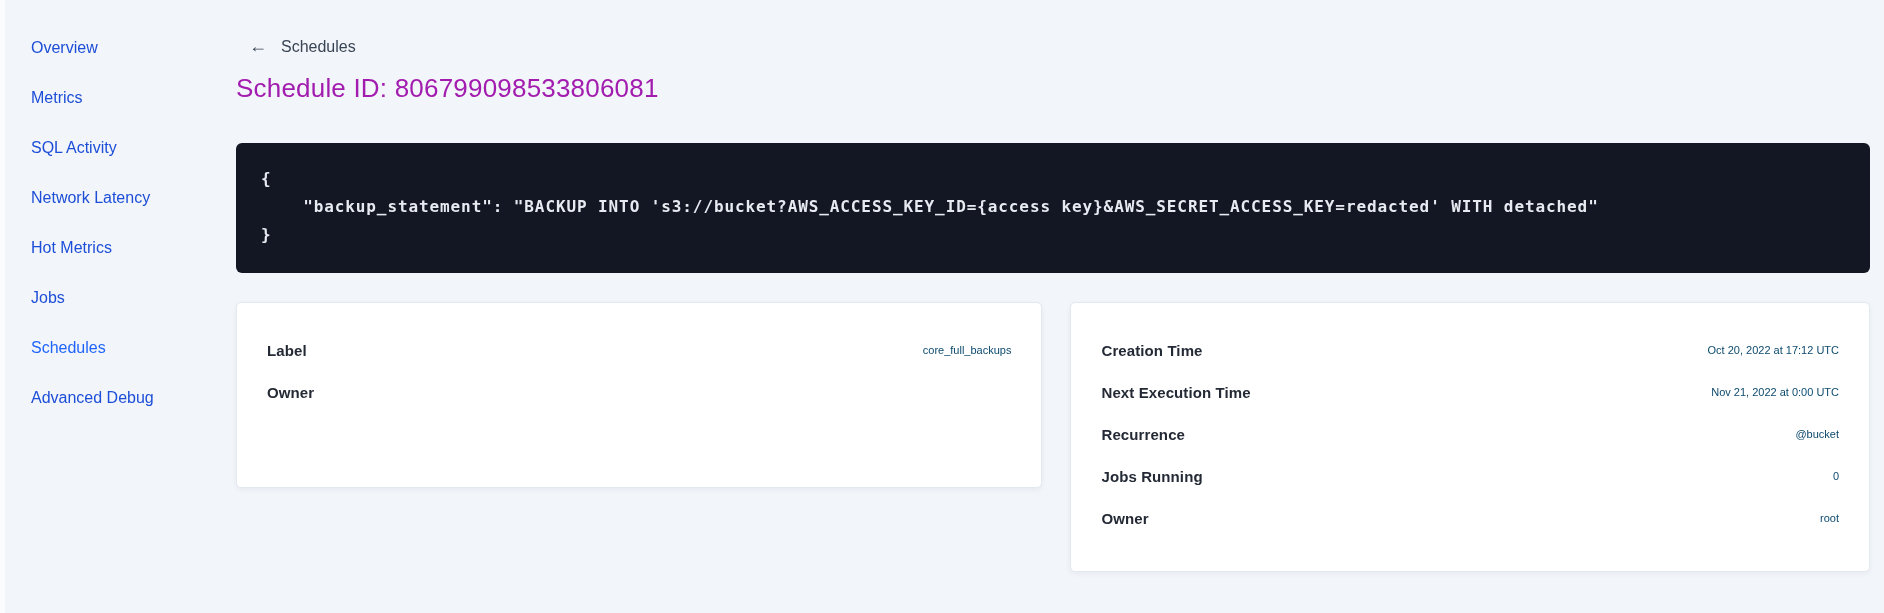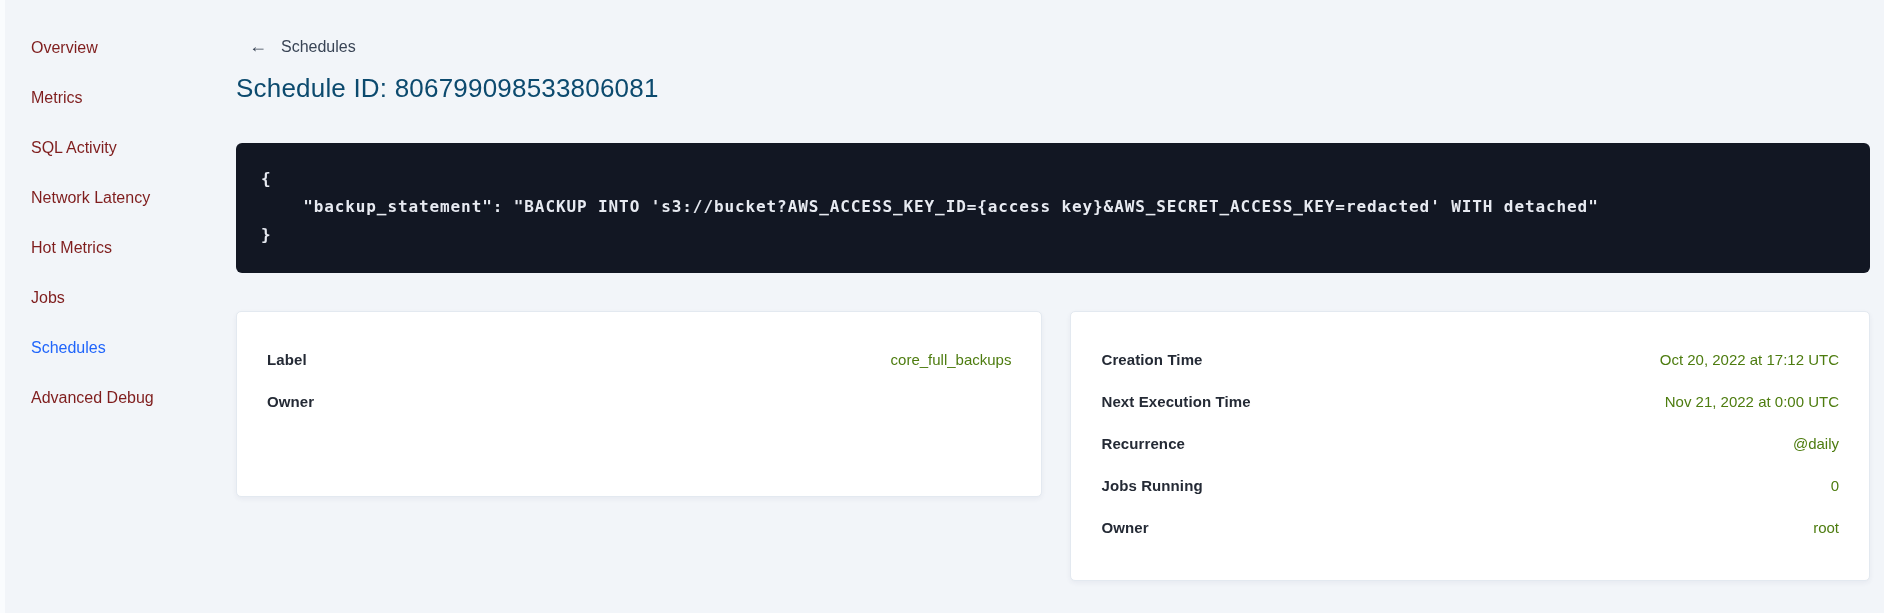--- a/index.html
+++ b/index.html
@@ -18,21 +18,21 @@
 
   
   .sidebar {
     position: absolute; left: 31px; top: 23px; width: 170px;
   }
   .sidebar-item {
     height: 50px;
     display: flex; align-items: center;
     font-size: 16px;
     font-weight: 500;
-    color: #7f1d1d;
+    color: #1d4ed8;
     cursor: pointer;
     white-space: nowrap;
   }
   .sidebar-item.active { color: #2065fb; }
 
   
   .main {
     position: absolute; left: 236px; top: 0; width: 1634px;
   }
   .back-link {
@@ -41,21 +41,21 @@
     font-size: 16px; color: #394455;
     cursor: pointer;
   }
   .back-link .arrow {
     font-size: 18px; margin-right: 14px; margin-left: 13px; color: #394455;
   }
   .page-title {
     margin-top: 16px;
     font-size: 26px;
     font-weight: 400;
-    color: #0c4a6e;
+    color: #a21caf;
     letter-spacing: 0.2px;
   }
 
   
   .code-block {
     margin-top: 39px;
     width: 1634px;
     min-height: 130px;
     background: #121723;
     border-radius: 6px;
@@ -66,21 +66,21 @@
     font-size: 16px;
     font-weight: bold;
     letter-spacing: 0.9px;
     line-height: 28px;
     color: #e7eaf1;
     white-space: pre;
   }
 
   
   .cards-row {
-    margin-top: 38px;
+    margin-top: 29px;
     display: flex;
     gap: 28px;
     align-items: flex-start;
   }
   .card {
     background: #ffffff;
     border: 1px solid #e3e9f0;
     border-radius: 5px;
     box-shadow: 0 2px 5px rgba(44, 58, 110, 0.06);
     padding: 26px 30px 0 30px;
@@ -88,21 +88,21 @@
   .card.details-card  { width: 813px; height: 186px; }
   .card.schedule-card { width: 806px; height: 270px; }
   .card-row {
     height: 42px;
     display: flex; align-items: center; justify-content: space-between;
   }
   .card-row .row-label {
     font-size: 15px; font-weight: 700; color: #242a35; letter-spacing: 0.1px;
   }
   .card-row .row-value {
-    font-size: 15px; font-weight: 400; color: #4d7c0f; text-align: right;
+    font-size: 11px; font-weight: 400; color: #0c4a6e; text-align: right;
   }
 </style>
 </head>
 <body>
 
 <div class="edge-strip"></div>
 
 <nav class="sidebar">
 
     <div class="sidebar-item">
@@ -181,21 +181,21 @@
           <span class="row-value">Oct 20, 2022 at 17:12 UTC</span>
         </div>
 
         <div class="card-row">
           <span class="row-label">Next Execution Time</span>
           <span class="row-value">Nov 21, 2022 at 0:00 UTC</span>
         </div>
 
         <div class="card-row">
           <span class="row-label">Recurrence</span>
-          <span class="row-value">@daily</span>
+          <span class="row-value">@bucket</span>
         </div>
 
         <div class="card-row">
           <span class="row-label">Jobs Running</span>
           <span class="row-value">0</span>
         </div>
 
         <div class="card-row">
           <span class="row-label">Owner</span>
           <span class="row-value">root</span>

